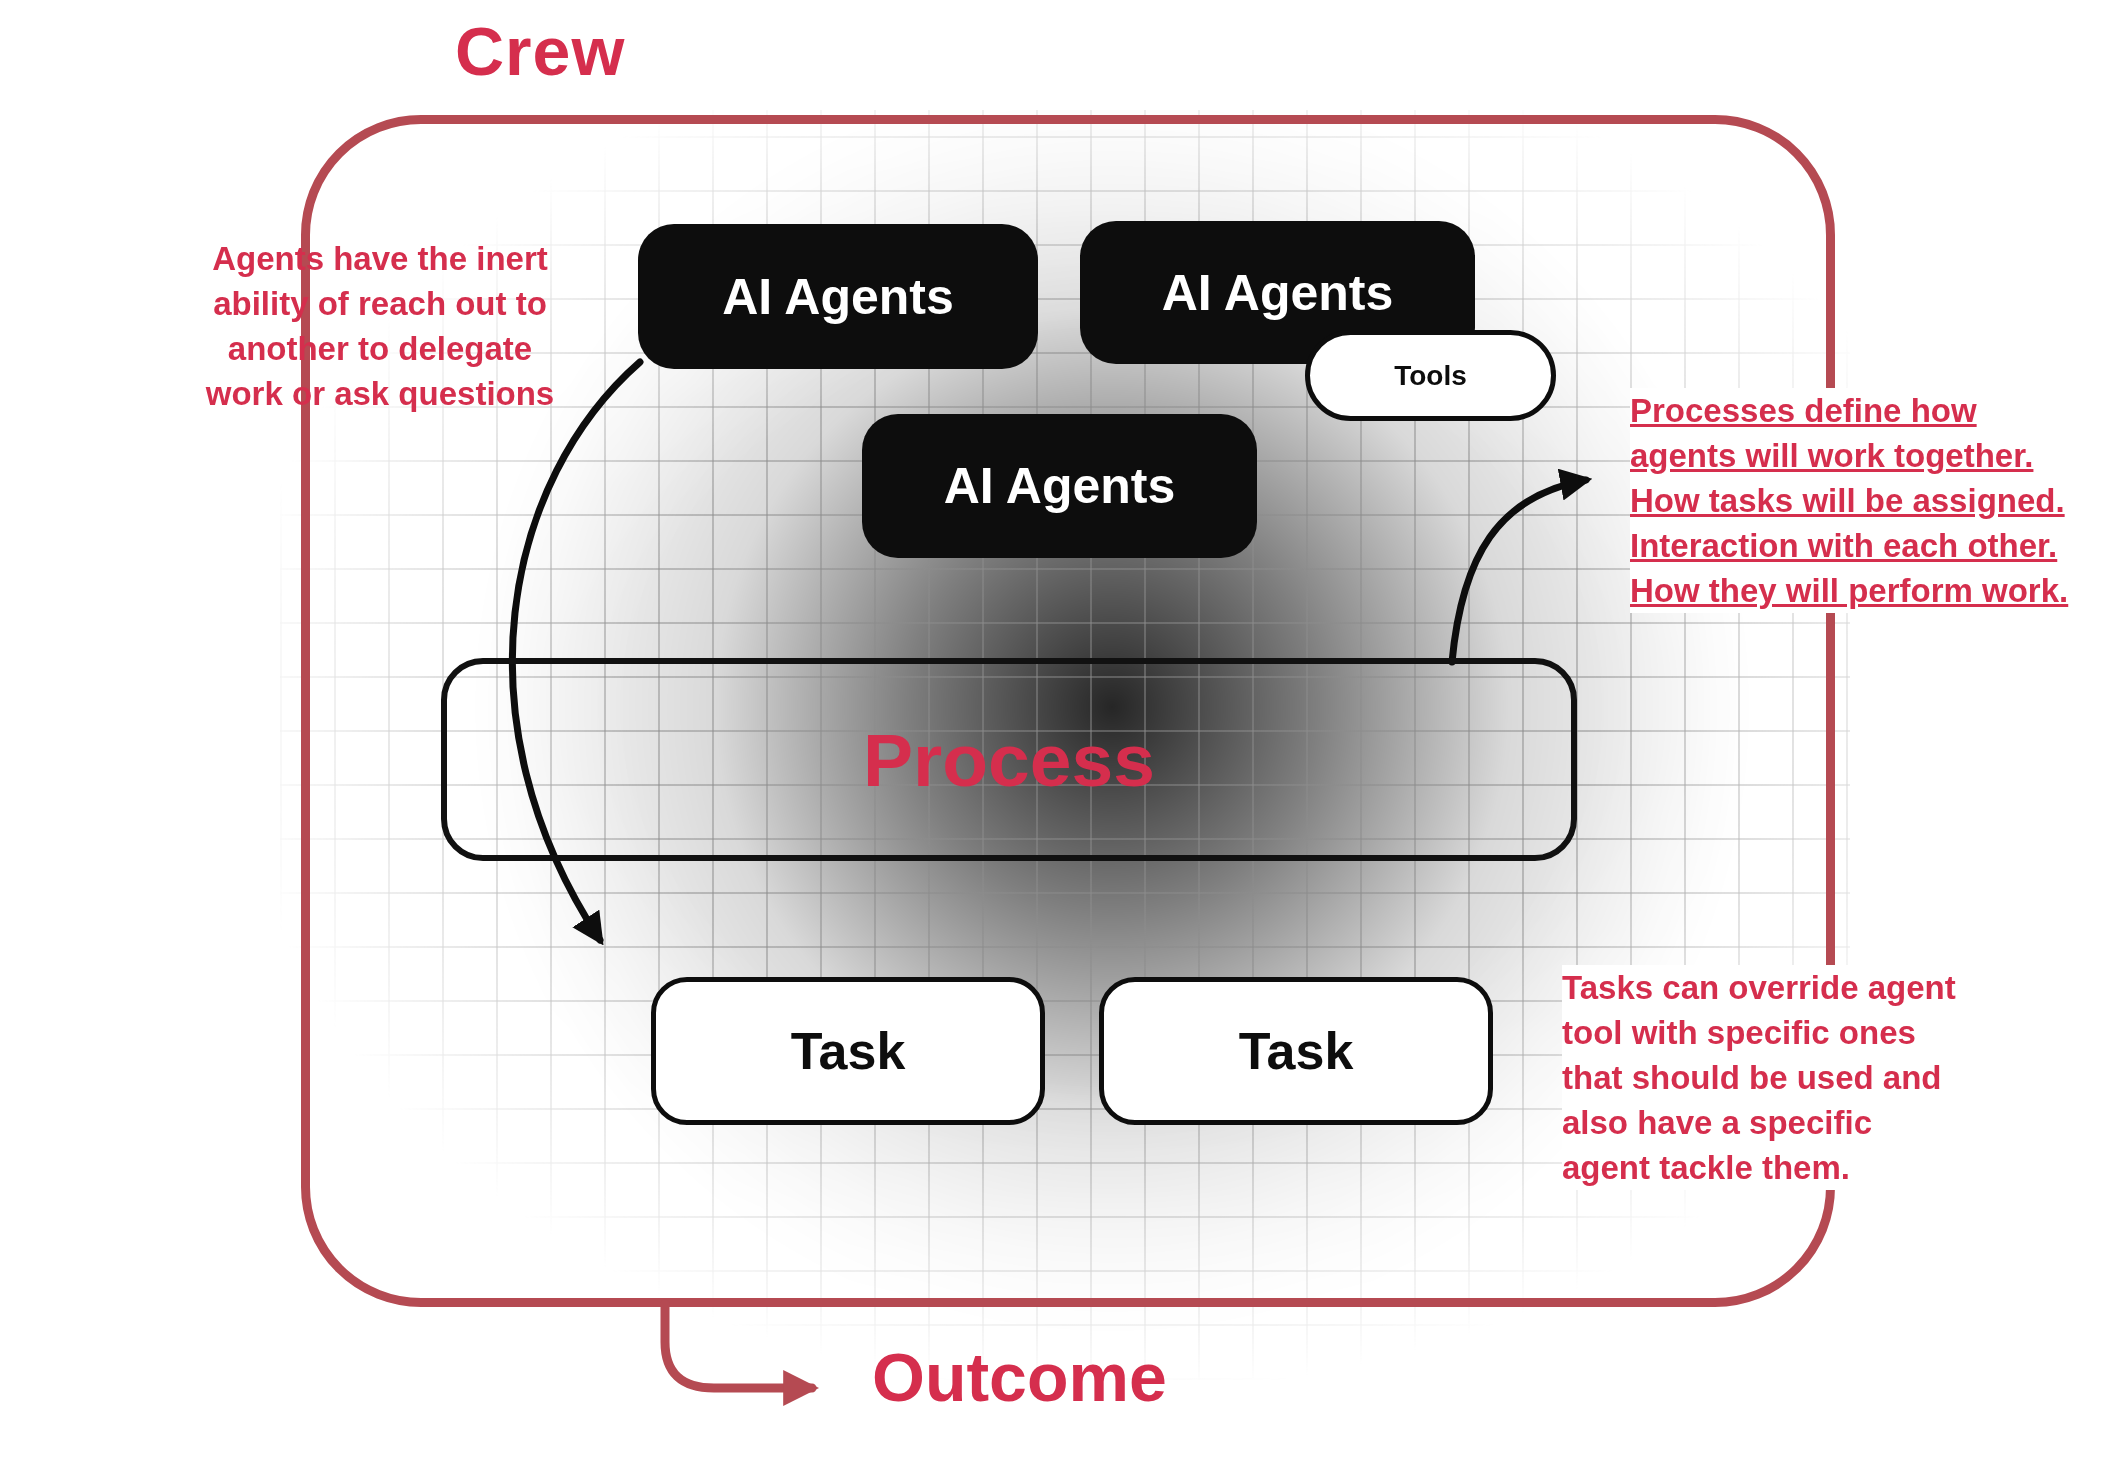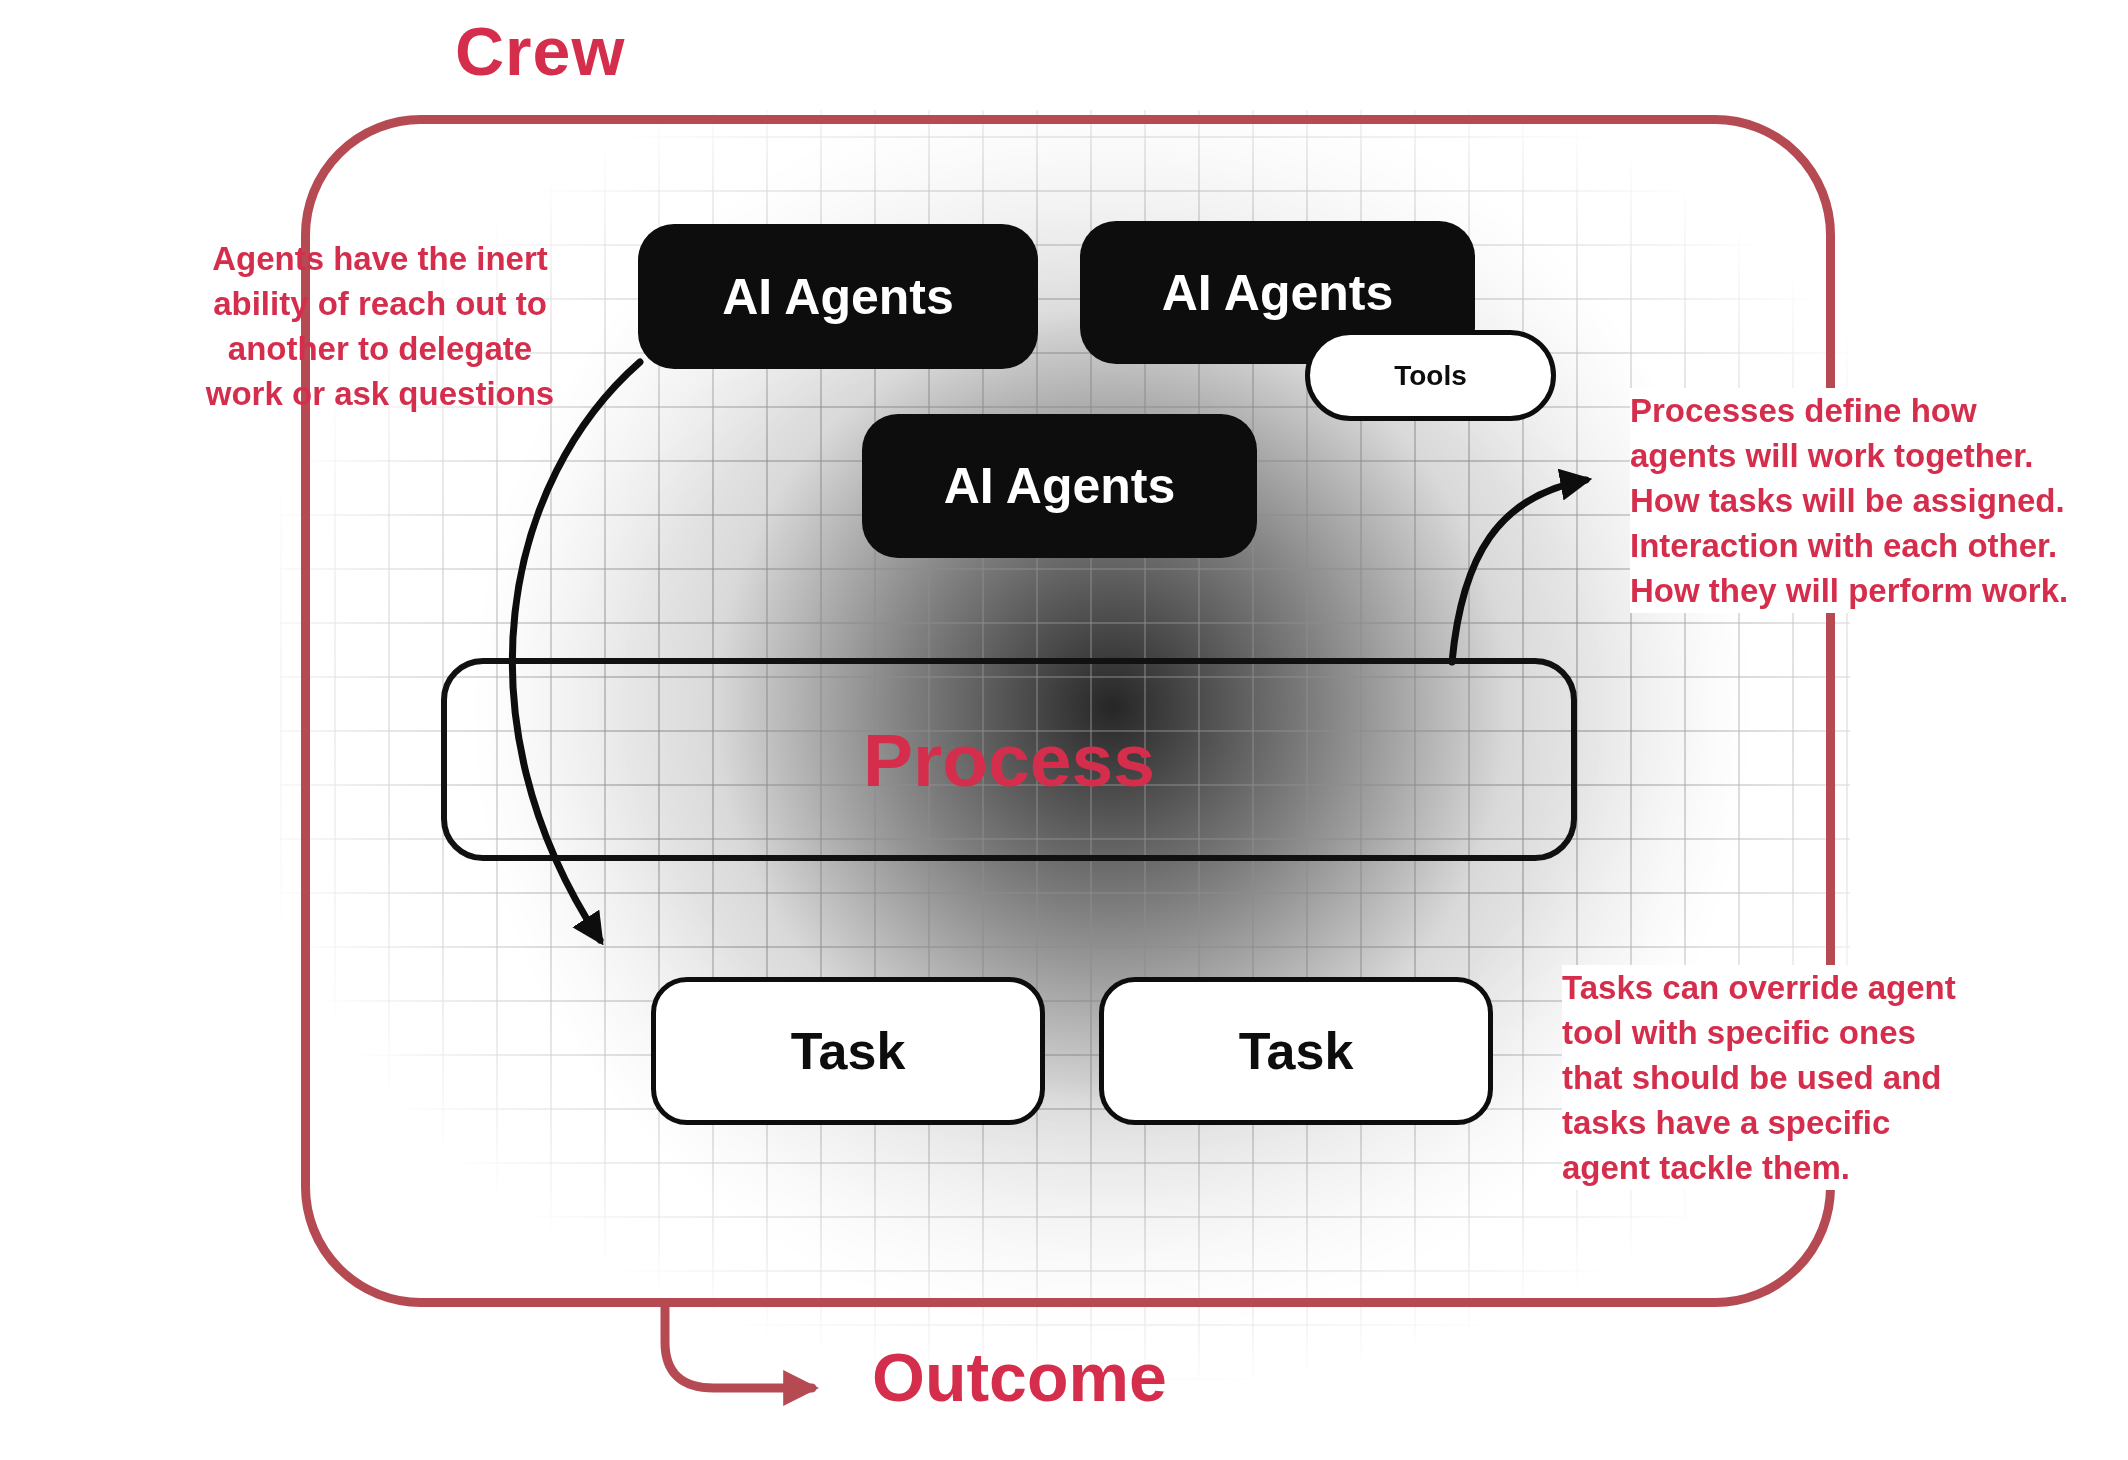--- a/index.html
+++ b/index.html
@@ -68,21 +68,21 @@
     font-size: 52px; font-weight: bold;
   }
 
   .annotation {
     color: #d52e4d;
     font-size: 33px; font-weight: bold;
     line-height: 45px;
     white-space: pre-line;
   }
   .ann-left  { left: 175px; top: 192px; width: 410px; text-align: center; margin-top: 44px; }
-  .ann-right-top    { left: 1630px; top: 388px; background: #ffffff; }
+  .ann-right-top    { left: 1630px; top: 388px; background: #ffffff; text-decoration: underline; }
   .ann-right-bottom { left: 1562px; top: 965px; background: #ffffff; }
 
   .outcome-label {
     left: 872px; top: 1338px;
     font-size: 68px; font-weight: bold; color: #d52e4d;
   }
 </style>
 </head>
 <body>
 
@@ -141,16 +141,16 @@
 
 <div class="abs annotation ann-right-top">Processes define how
 agents will work together.
 How tasks will be assigned.
 Interaction with each other.
 How they will perform work.</div>
 
 <div class="abs annotation ann-right-bottom">Tasks can override agent
 tool with specific ones
 that should be used and
-tasks have a specific
+also have a specific
 agent tackle them.</div>
 
 <div class="abs outcome-label">Outcome</div>
 
 </body></html>

